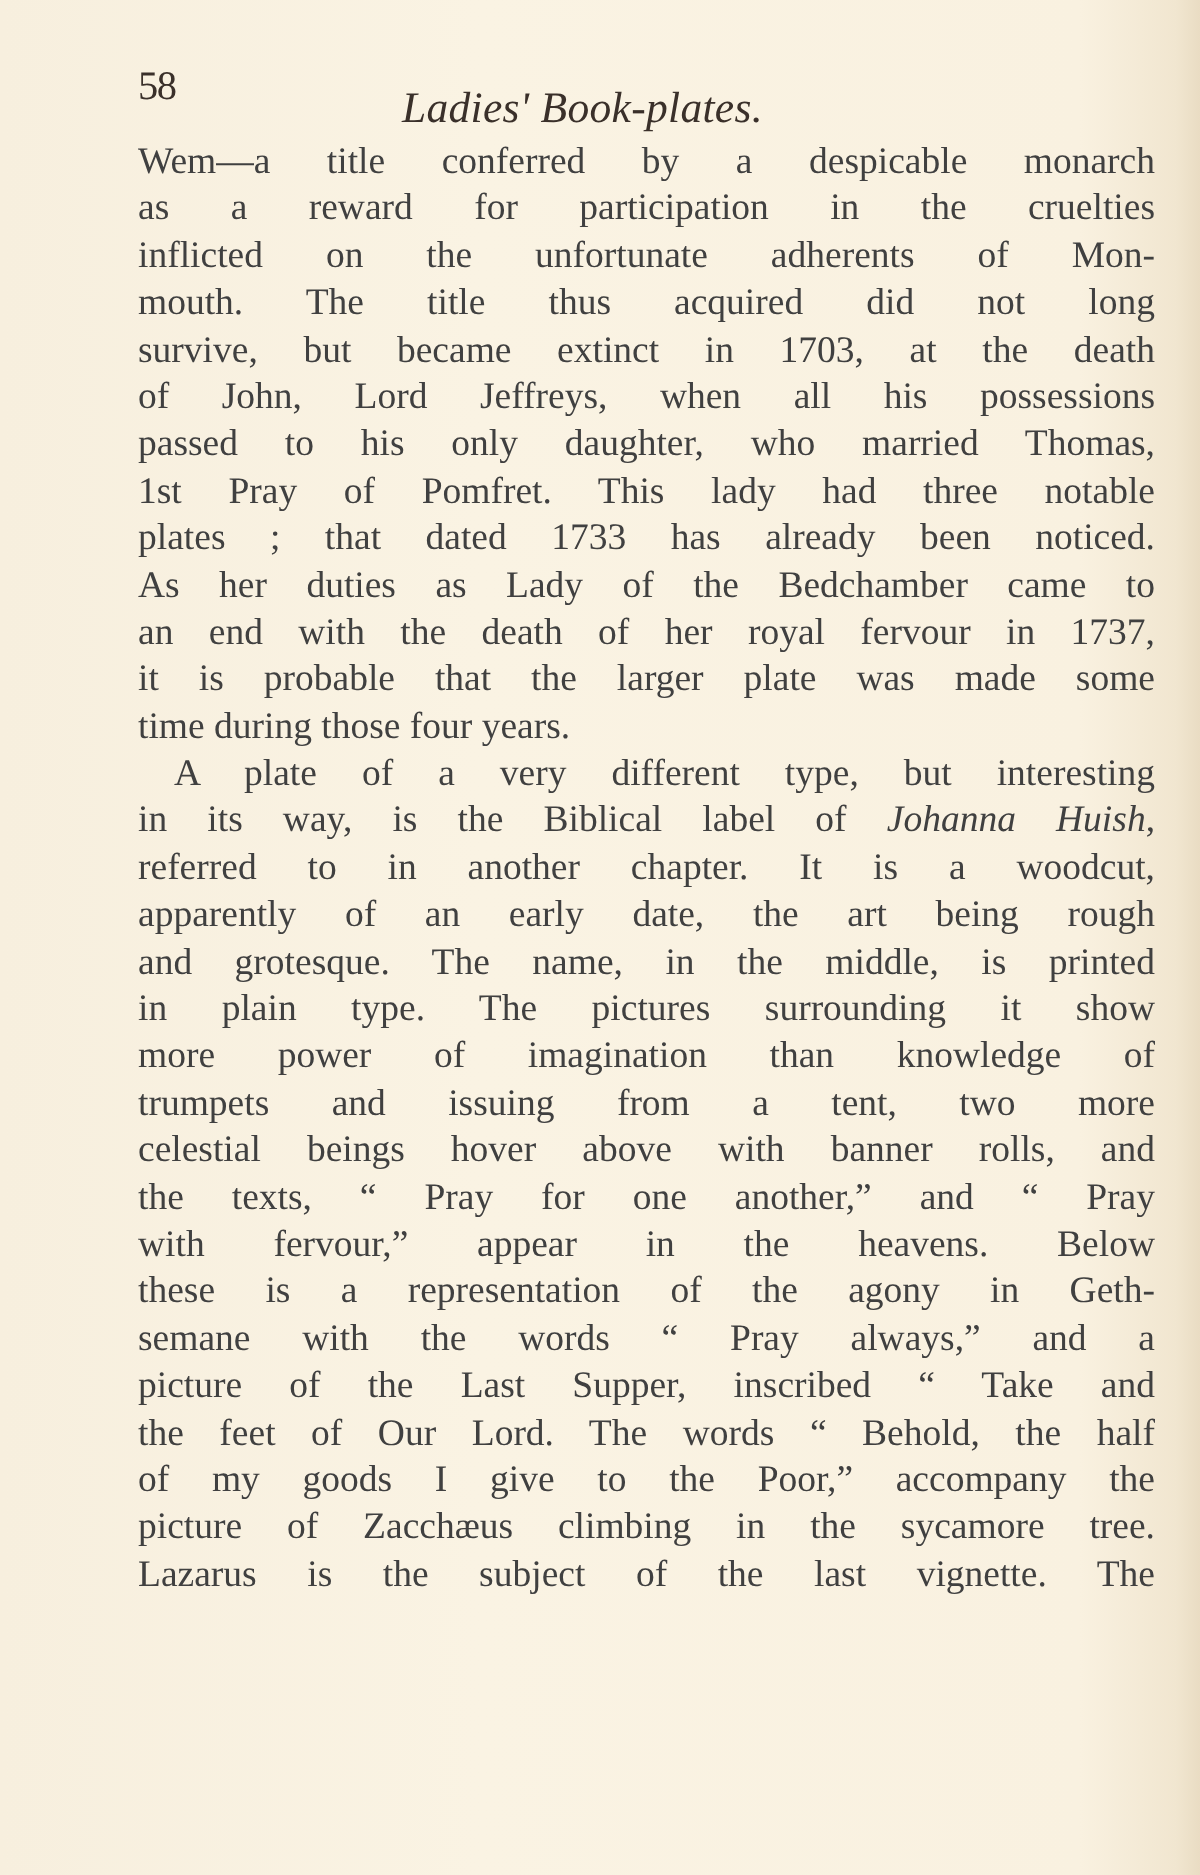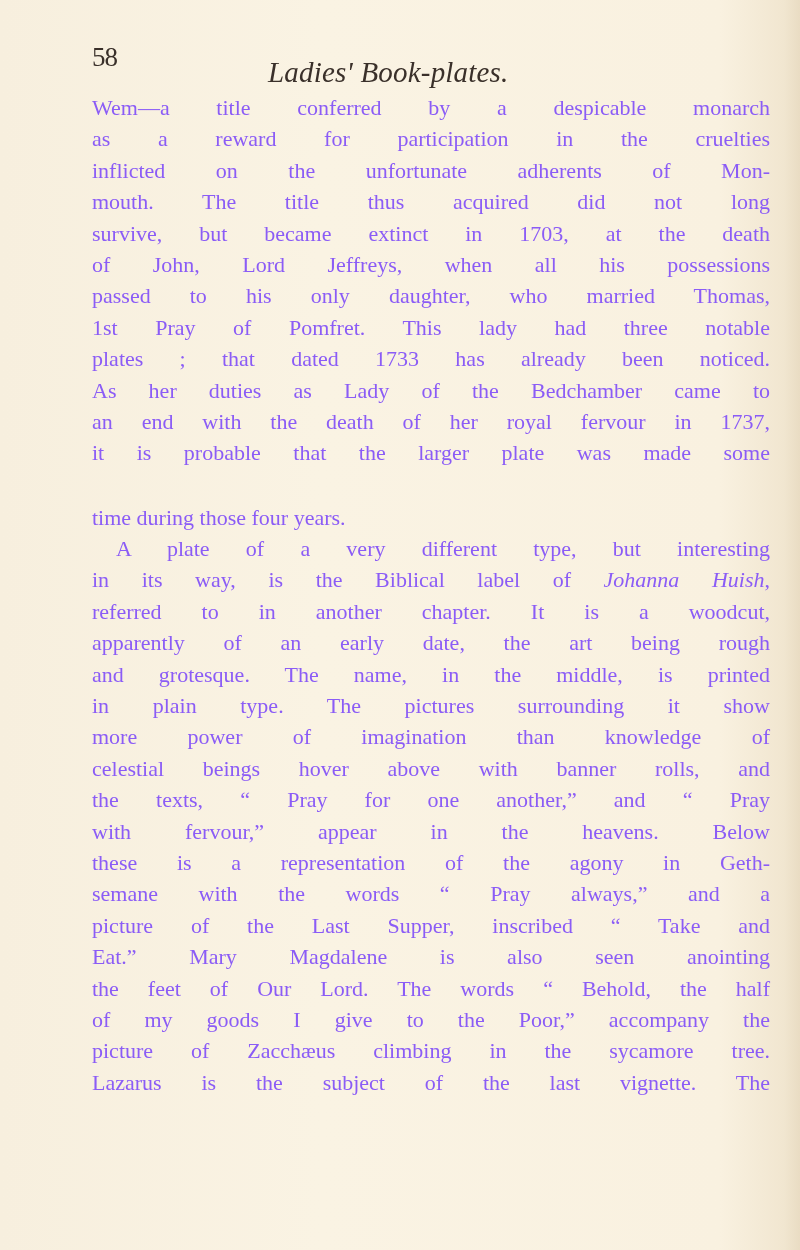--- a/index.html
+++ b/index.html
@@ -49,29 +49,28 @@
   .body-text {
     position: absolute;
     left: 92px;
     top: 92px;
     width: 678px;
   }
   .line {
     display: block;
     height: 31.4px;
     line-height: 31.4px;
-    font-size: 22px;
+    font-size: 25px;
     white-space: nowrap;
     text-align: justify;
     text-align-last: justify;
-    color: #8b5cf6;
+    color: #404040;
   }
   .line.last-short {
     text-align-last: left;
-    margin-top: 33px;
   }
   .line.indent {
     padding-left: 24px;
     box-sizing: border-box;
   }
   .line.final {
     text-align-last: justify;
   }
   .it { font-style: italic; }
 </style>
@@ -98,25 +97,25 @@
     <span class="line">an end with the death of her royal fervour in 1737,</span>
     <span class="line">it is probable that the larger plate was made some</span>
     <span class="line last-short">time during those four years.</span>
     <span class="line indent">A plate of a very different type, but interesting</span>
     <span class="line"><span>in its way, is the Biblical label of </span><span class="it">Johanna Huish</span><span>,</span></span>
     <span class="line">referred to in another chapter. It is a woodcut,</span>
     <span class="line">apparently of an early date, the art being rough</span>
     <span class="line">and grotesque. The name, in the middle, is printed</span>
     <span class="line">in plain type. The pictures surrounding it show</span>
     <span class="line">more power of imagination than knowledge of</span>
+    <span class="line">trumpets and issuing from a tent, two more</span>
     <span class="line">celestial beings hover above with banner rolls, and</span>
     <span class="line">the texts, “ Pray for one another,” and “ Pray</span>
     <span class="line">with fervour,” appear in the heavens. Below</span>
     <span class="line">these is a representation of the agony in Geth-</span>
     <span class="line">semane with the words “ Pray always,” and a</span>
     <span class="line">picture of the Last Supper, inscribed “ Take and</span>
-    <span class="line">Eat.” Mary Magdalene is also seen anointing</span>
     <span class="line">the feet of Our Lord. The words “ Behold, the half</span>
     <span class="line">of my goods I give to the Poor,” accompany the</span>
     <span class="line">picture of Zacchæus climbing in the sycamore tree.</span>
     <span class="line final">Lazarus is the subject of the last vignette. The</span>
   </div>
 </div>
 
 </body></html>

